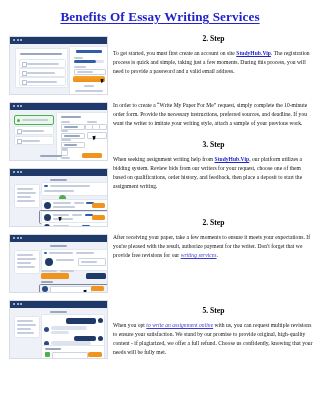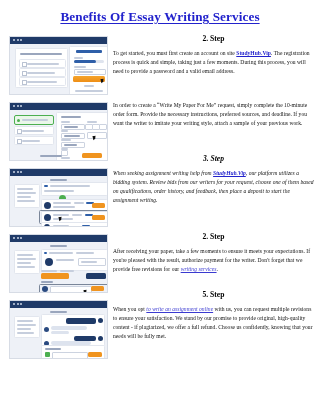--- a/index.html
+++ b/index.html
@@ -43,23 +43,23 @@
     text-align:left;
     margin:0;
     letter-spacing:.04px;
   }
   .lnk{color:#2222cc;font-weight:bold;text-decoration:underline;}
   .lnk-i{color:#3a3ad0;font-style:italic;text-decoration:underline;font-weight:normal;}
 
   
   #s1{margin-top:0px;}
   #s2{margin-top:25px;}
-  #s3{margin-top:26px;font-style:italic;}
+  #s3{margin-top:12px;}
   #s4{margin-top:27px;}
-  #s5{margin-top:16px;}
+  #s5{margin-top:46px;}
 
   
   .shots{position:absolute;left:9px;top:36px;width:99px;}
   .shot{
     width:99px;height:59px;
     margin-bottom:7px;
     background:#f3f5f9;
     border:1px solid #d7dce5;
     position:relative;
     overflow:hidden;

